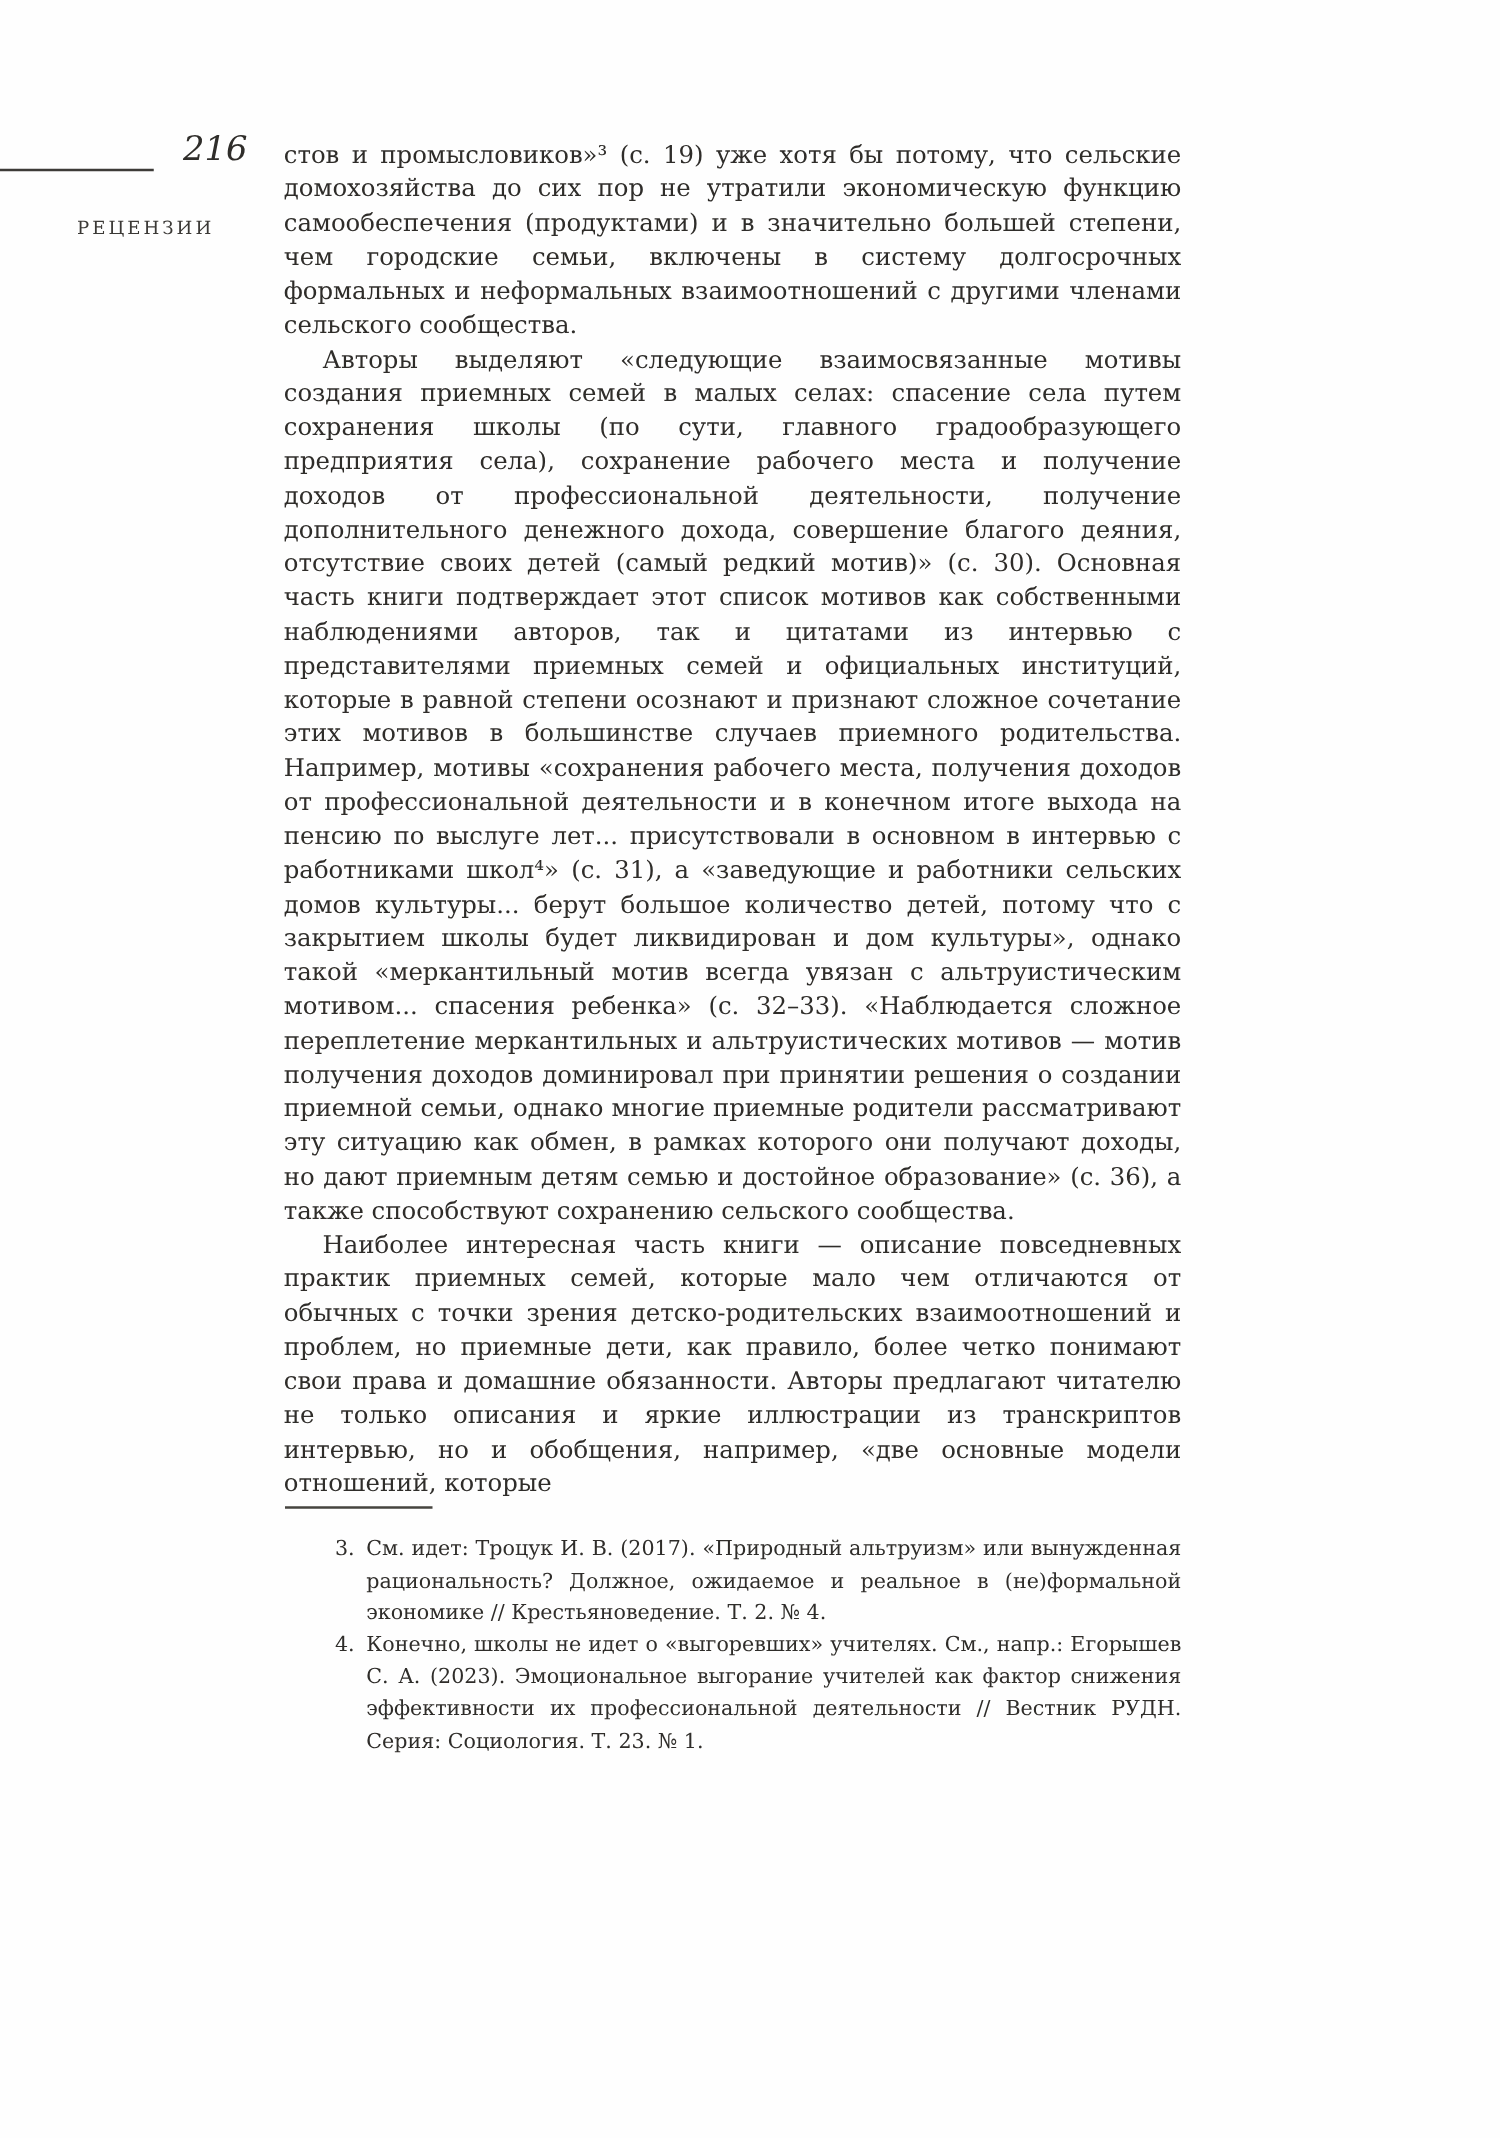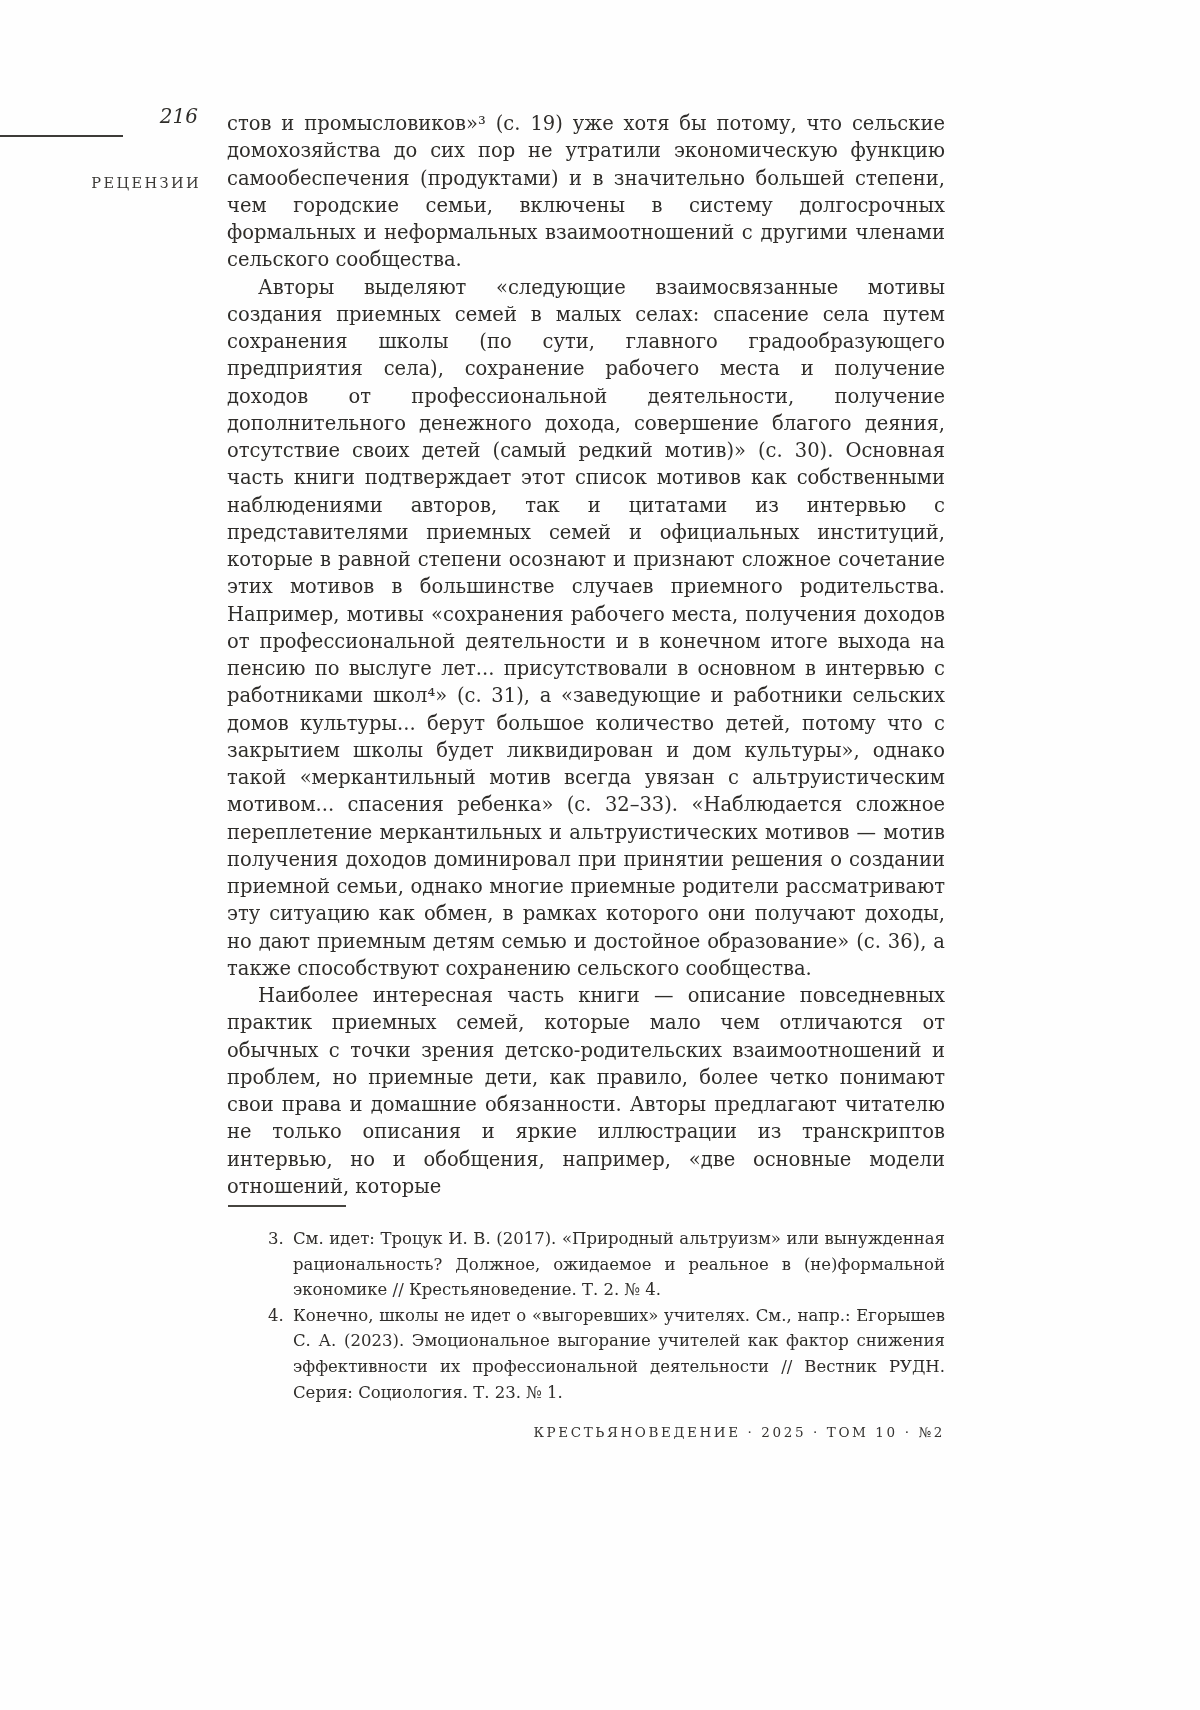--- a/index.html
+++ b/index.html
@@ -24,30 +24,30 @@
     height: 2px;
     background: #3d3b38;
   }
   .page-number {
     position: absolute;
     left: 0;
     top: 104px;
     width: 198px;
     text-align: right;
     font-style: italic;
-    font-size: 20px;
+    font-size: 27px;
     line-height: 1.2;
     color: #2f2d2a;
   }
   .section-label {
     position: absolute;
-    left: 0;
+    left: 16px;
     top: 175px;
     width: 201px;
-    text-align: right;
+    text-align: center;
     font-size: 14.5px;
     letter-spacing: 2.4px;
     color: #3b3936;
   }
   .body-text {
     position: absolute;
     left: 227px;
     top: 110px;
     width: 718px;
     font-size: 19.5px;
@@ -129,15 +129,14 @@
       </span>
     </div>
     <div class="fn">
       <span class="fn-num">4.</span>
       <span class="fn-body">
         <span>Конечно, школы не идет о «выгоревших» учителях. См., напр.: </span><span class="fn-author">Егорышев С. А.</span><span> (2023). Эмоциональное выгорание учителей как фактор снижения эффективности их профессиональной деятельности // Вестник РУДН. Серия: Социология. Т. 23. № 1.</span>
       </span>
     </div>
   </div>
 
-  <div class="journal-footer">КРЕСТЬЯНОВЕДЕНИЕ · 2025 · ТОМ 10 · №2</div>
 
 </div>
 
 </body></html>

